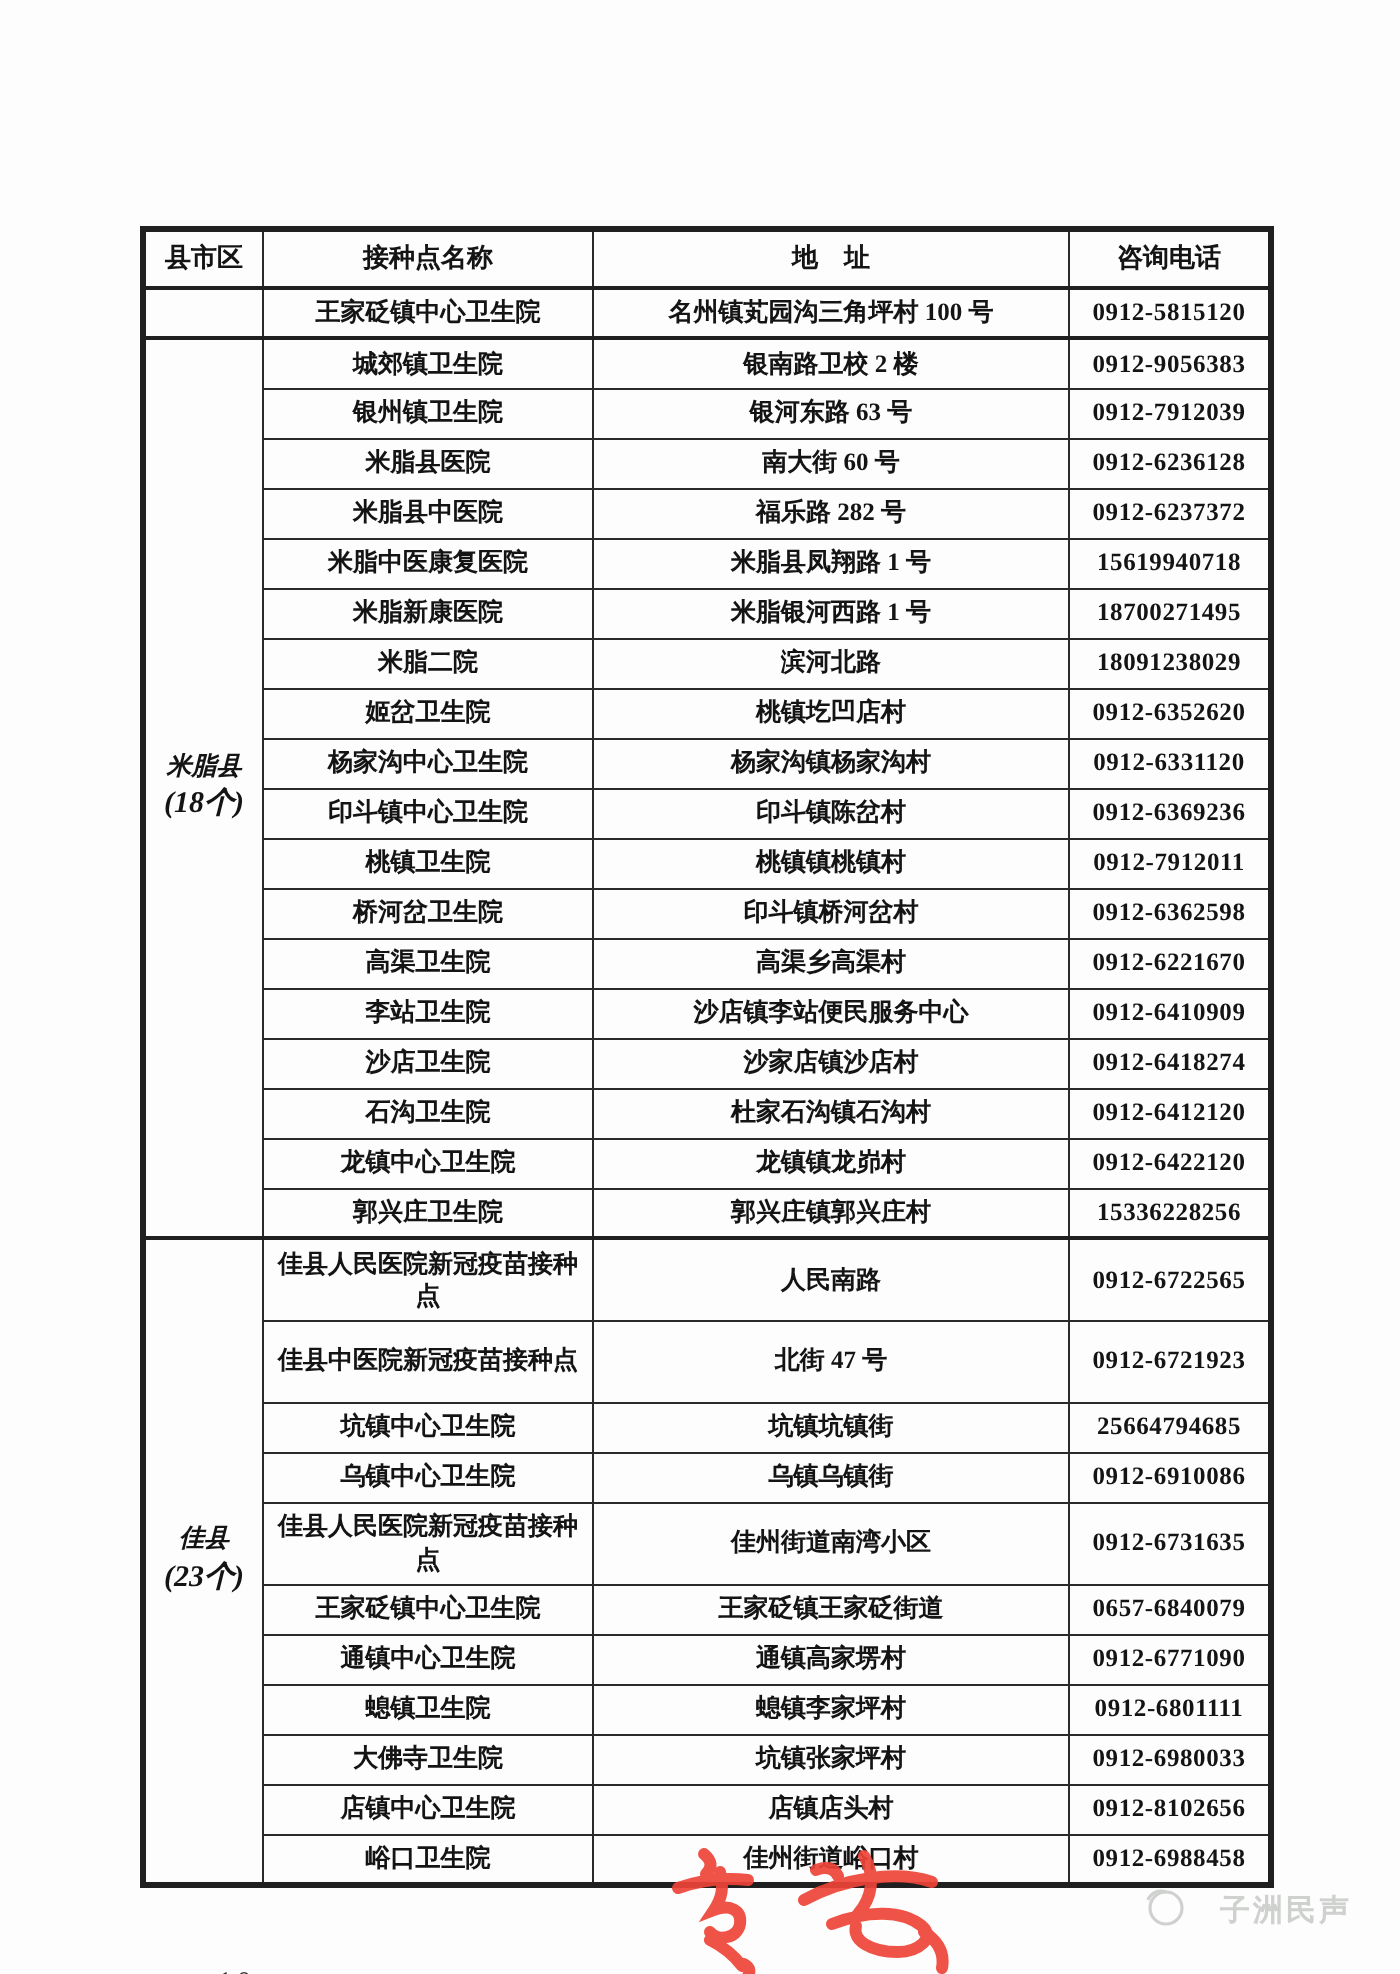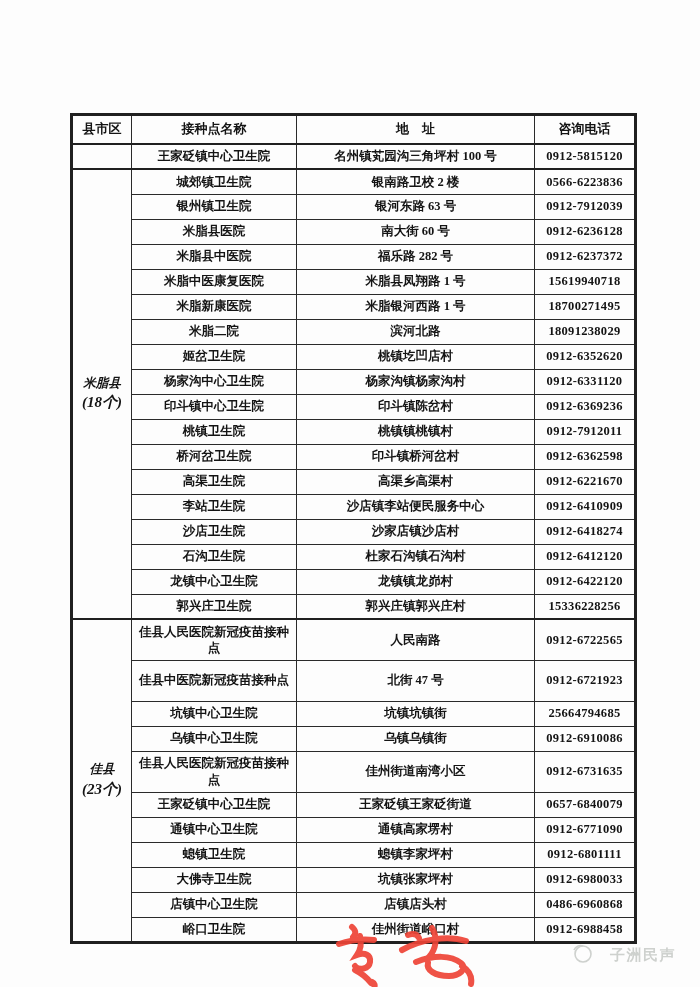--- a/index.html
+++ b/index.html
@@ -73,21 +73,21 @@
         <td class="phone-cell">0912-5815120</td>
       </tr>
 
       <tr class="group-start">
         <td class="region-cell" rowspan="18">
           <span>米脂县</span>
           <span class="cnt">(18个)</span>
         </td>
         <td>城郊镇卫生院</td>
         <td>银南路卫校 2 楼</td>
-        <td class="phone-cell">0566-6223836</td>
+        <td class="phone-cell">0912-9056383</td>
       </tr>
       <tr>
         <td>银州镇卫生院</td>
         <td>银河东路 63 号</td>
         <td class="phone-cell">0912-7912039</td>
       </tr>
       <tr>
         <td>米脂县医院</td>
         <td>南大街 60 号</td>
         <td class="phone-cell">0912-6236128</td>
@@ -213,21 +213,21 @@
         <td class="phone-cell">0912-6801111</td>
       </tr>
       <tr>
         <td>大佛寺卫生院</td>
         <td>坑镇张家坪村</td>
         <td class="phone-cell">0912-6980033</td>
       </tr>
       <tr>
         <td>店镇中心卫生院</td>
         <td>店镇店头村</td>
-        <td class="phone-cell">0486-6960868</td>
+        <td class="phone-cell">0912-8102656</td>
       </tr>
       <tr>
         <td>峪口卫生院</td>
         <td>佳州街道峪口村</td>
         <td class="phone-cell">0912-6988458</td>
       </tr>
     </tbody>
   </table>
 
   <div class="pageno">- 10 -</div>

